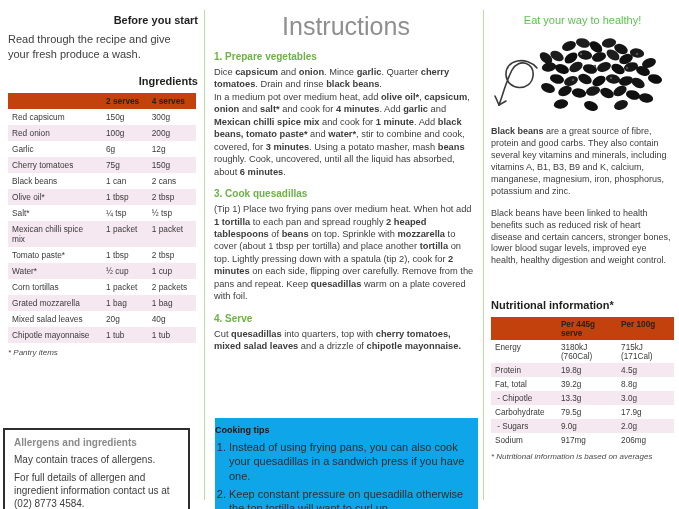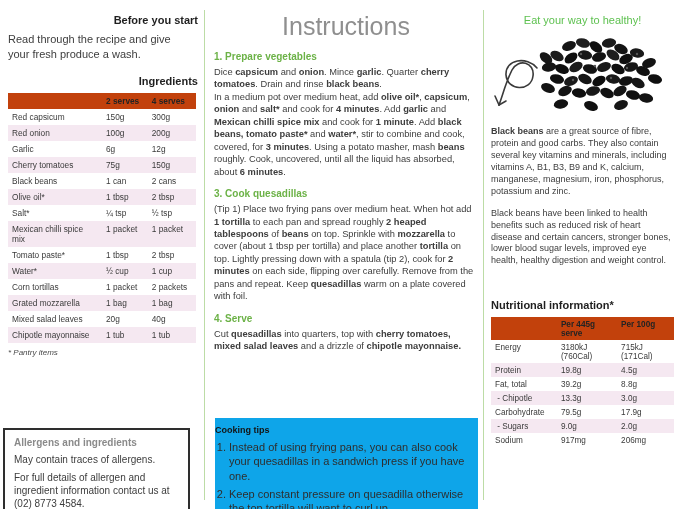--- a/index.html
+++ b/index.html
@@ -299,15 +299,16 @@
             <td>9.0g</td>
             <td>2.0g</td>
           </tr>
           <tr>
             <td>Sodium</td>
             <td>917mg</td>
             <td>206mg</td>
           </tr>
         </tbody>
       </table>
+    <div class="nutri-note">* Nutritional information is based on averages</div>
   </div>
 
 </div>
 
 </body></html>

